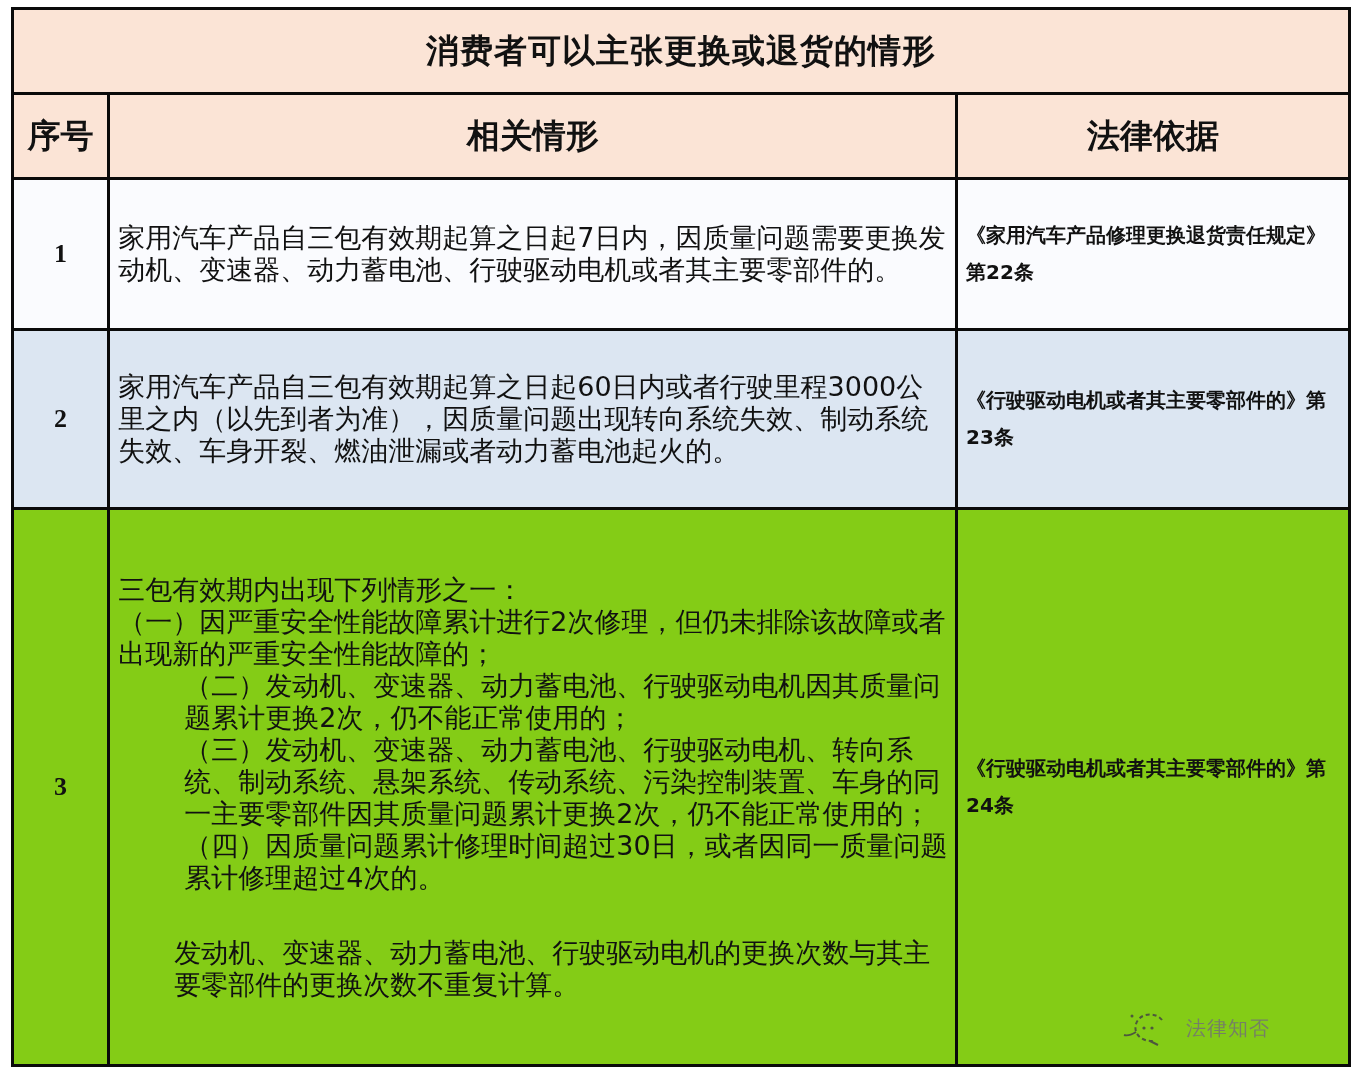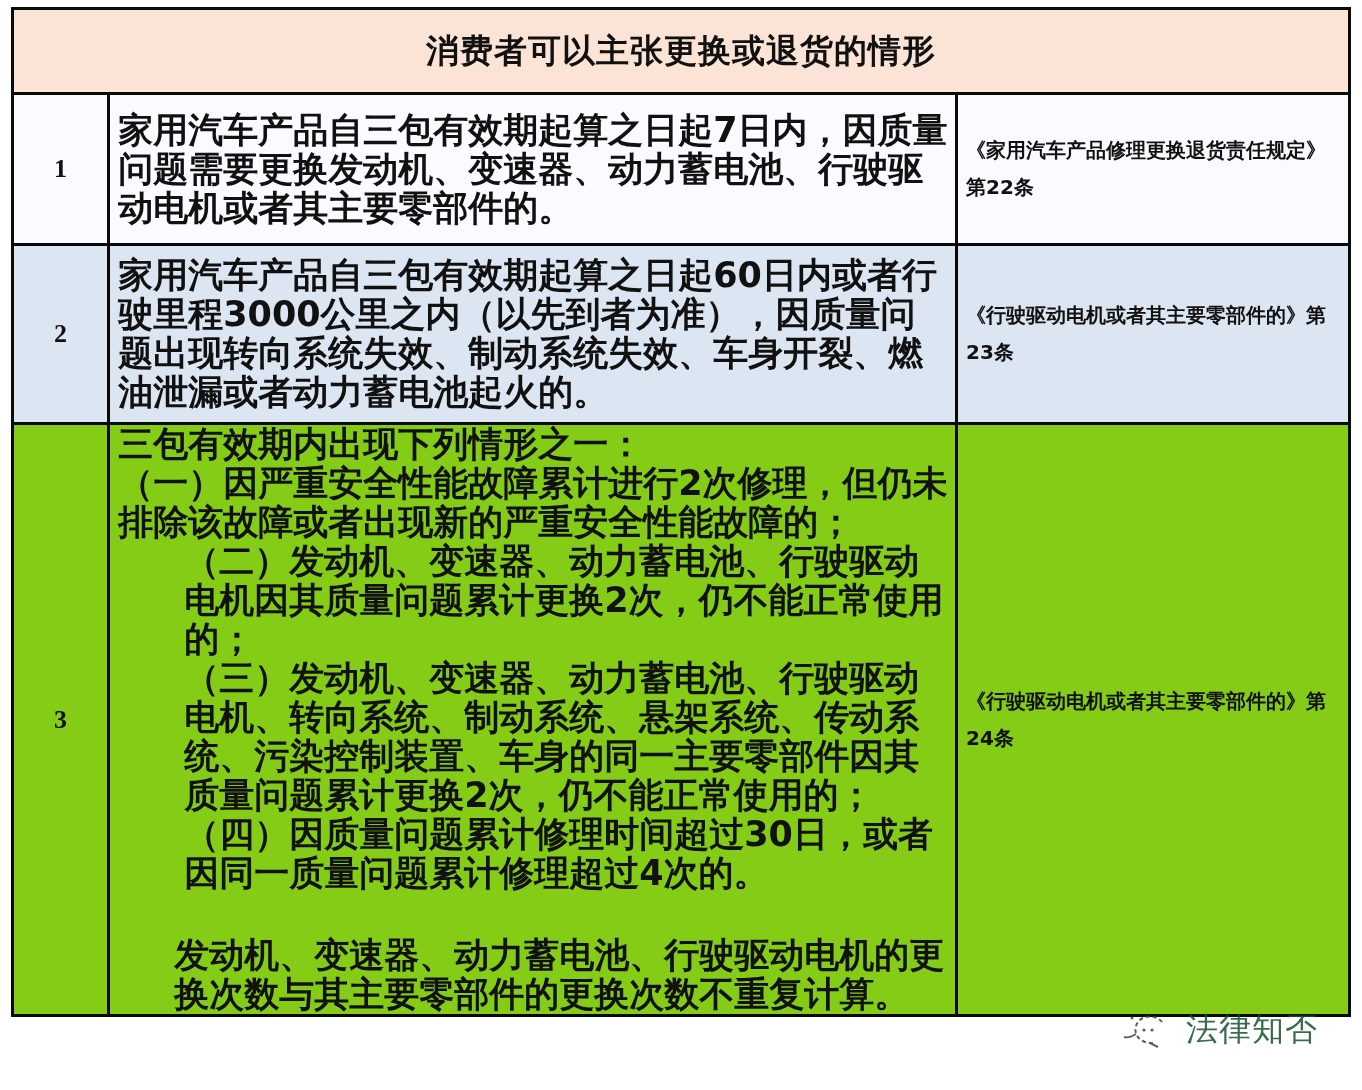--- a/index.html
+++ b/index.html
@@ -51,23 +51,23 @@
     .col-case { width: 846px; }
     .col-law { width: 392px; }
     .num-cell {
       text-align: center;
       font-family: "Liberation Serif", "DejaVu Serif", serif;
       font-size: 26px;
       font-weight: bold;
     }
     .case-cell {
       padding: 0 6px 0 8px;
-      font-size: 35px;
-      line-height: 39px;
-      font-weight: bold;
+      font-size: 27px;
+      line-height: 32px;
+      font-weight: normal;
     }
     .law-cell {
       padding: 0 8px 0 8px;
       font-size: 20px;
       line-height: 37px;
       font-weight: bold;
     }
     .row-1 td { height: 148px; background: #fafbfe; }
     .row-2 td { height: 176px; background: #dce6f2; }
     .row-3 td { height: 554px; background: #84cc16; }
@@ -84,39 +84,44 @@
       align-items: center;
       gap: 14px;
       color: #3a3a3a;
       opacity: 0.85;
     }
     .watermark-icon {
       width: 50px;
       height: 40px;
     }
     .watermark-text {
-      font-size: 32px;
+      font-size: 20px;
       font-weight: normal;
       letter-spacing: 1px;
-      color: #14532d;
+      color: #737373;
     }
   </style>
 </head>
 <body>
 
 <div class="table-wrap">
   <table>
     <colgroup>
       <col class="col-no">
       <col class="col-case">
       <col class="col-law">
     </colgroup>
     <tbody>
         <tr>
       <td class="title-cell" colspan="3">消费者可以主张更换或退货的情形</td>
+    </tr>
+    <tr>
+      <td class="hdr-cell">序号</td>
+      <td class="hdr-cell">相关情形</td>
+      <td class="hdr-cell">法律依据</td>
     </tr>
 
     <tr class="row-1">
       <td class="num-cell">1</td>
       <td class="case-cell">
         <span class="case-line">家用汽车产品自三包有效期起算之日起7日内，因质量问题需要更换发动机、变速器、动力蓄电池、行驶驱动电机或者其主要零部件的。</span>
       </td>
       <td class="law-cell">《家用汽车产品修理更换退货责任规定》第22条</td>
     </tr>
 

